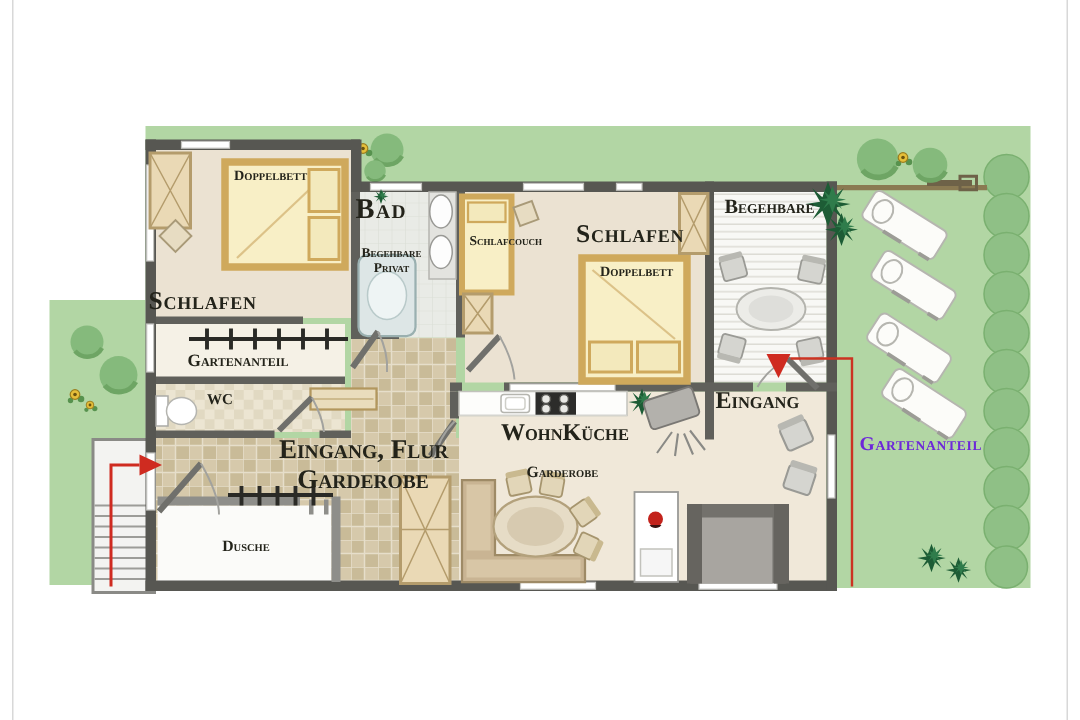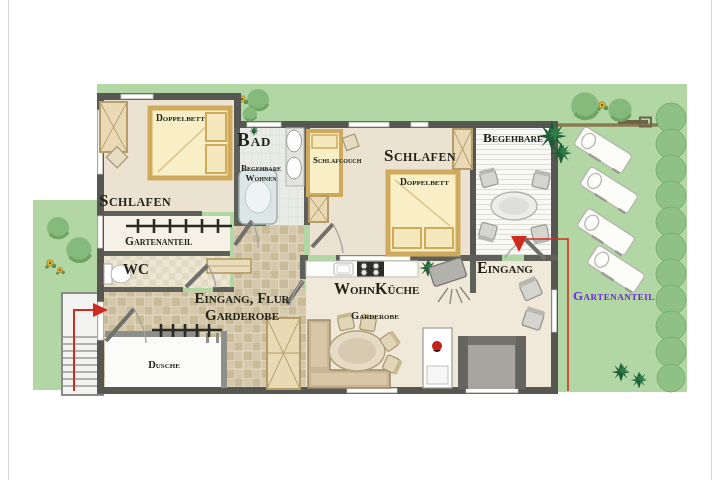--- a/index.html
+++ b/index.html
@@ -340,30 +340,30 @@
     </g>
     <g>
       <polygon points="511,236 527,236 519,252" fill="#cf2b20"></polygon>
       <path d="M527,239 H568 V391" fill="none" stroke="#cc3322" stroke-width="1.6"></path>
     </g>
   </svg>
 
   <div class="lbl" style="left:99px;top:192px;font-size:17px;letter-spacing:0.5px">Schlafen</div>
   <div class="lbl" style="left:156px;top:113px;font-size:9.5px">Doppelbett</div>
   <div class="lbl" style="left:125px;top:235px;font-size:11.5px">Gartenanteil</div>
-  <div class="lbl" style="left:123px;top:261px;font-size:15px">WC</div>
-  <div class="lbl center" style="left:186px;top:290px;width:112px;font-size:15px">
+  <div class="lbl" style="left:138px;top:261px;font-size:10px">WC</div>
+  <div class="lbl center" style="left:186px;top:290px;width:112px;font-size:18px">
     <span>Eingang, Flur</span><br>
     <span>Garderobe</span>
   </div>
   <div class="lbl center" style="left:105px;top:359px;width:118px;font-size:10.5px">Dusche</div>
   <div class="lbl" style="left:237px;top:130px;font-size:19px;letter-spacing:1px">Bad</div>
   <div class="lbl center" style="left:226px;top:164px;width:70px;font-size:9px">
     <span>Begehbare</span><br>
-    <span>Wohnen</span>
+    <span>Privat</span>
   </div>
   <div class="lbl" style="left:313px;top:156px;font-size:9px">Schlafcouch</div>
   <div class="lbl" style="left:384px;top:147px;font-size:17px;letter-spacing:0.5px">Schlafen</div>
   <div class="lbl" style="left:400px;top:177px;font-size:9.5px">Doppelbett</div>
   <div class="lbl" style="left:483px;top:131px;font-size:13.5px">Begehbare</div>
   <div class="lbl" style="left:334px;top:280px;font-size:16px">WohnKüche</div>
   <div class="lbl" style="left:351px;top:310px;font-size:10.5px">Garderobe</div>
   <div class="lbl" style="left:477px;top:259px;font-size:16px">Eingang</div>
   <div class="lbl" style="left:573px;top:289px;font-size:13px;letter-spacing:0.5px;color:#6d28d9">Gartenanteil</div>
 </div>

